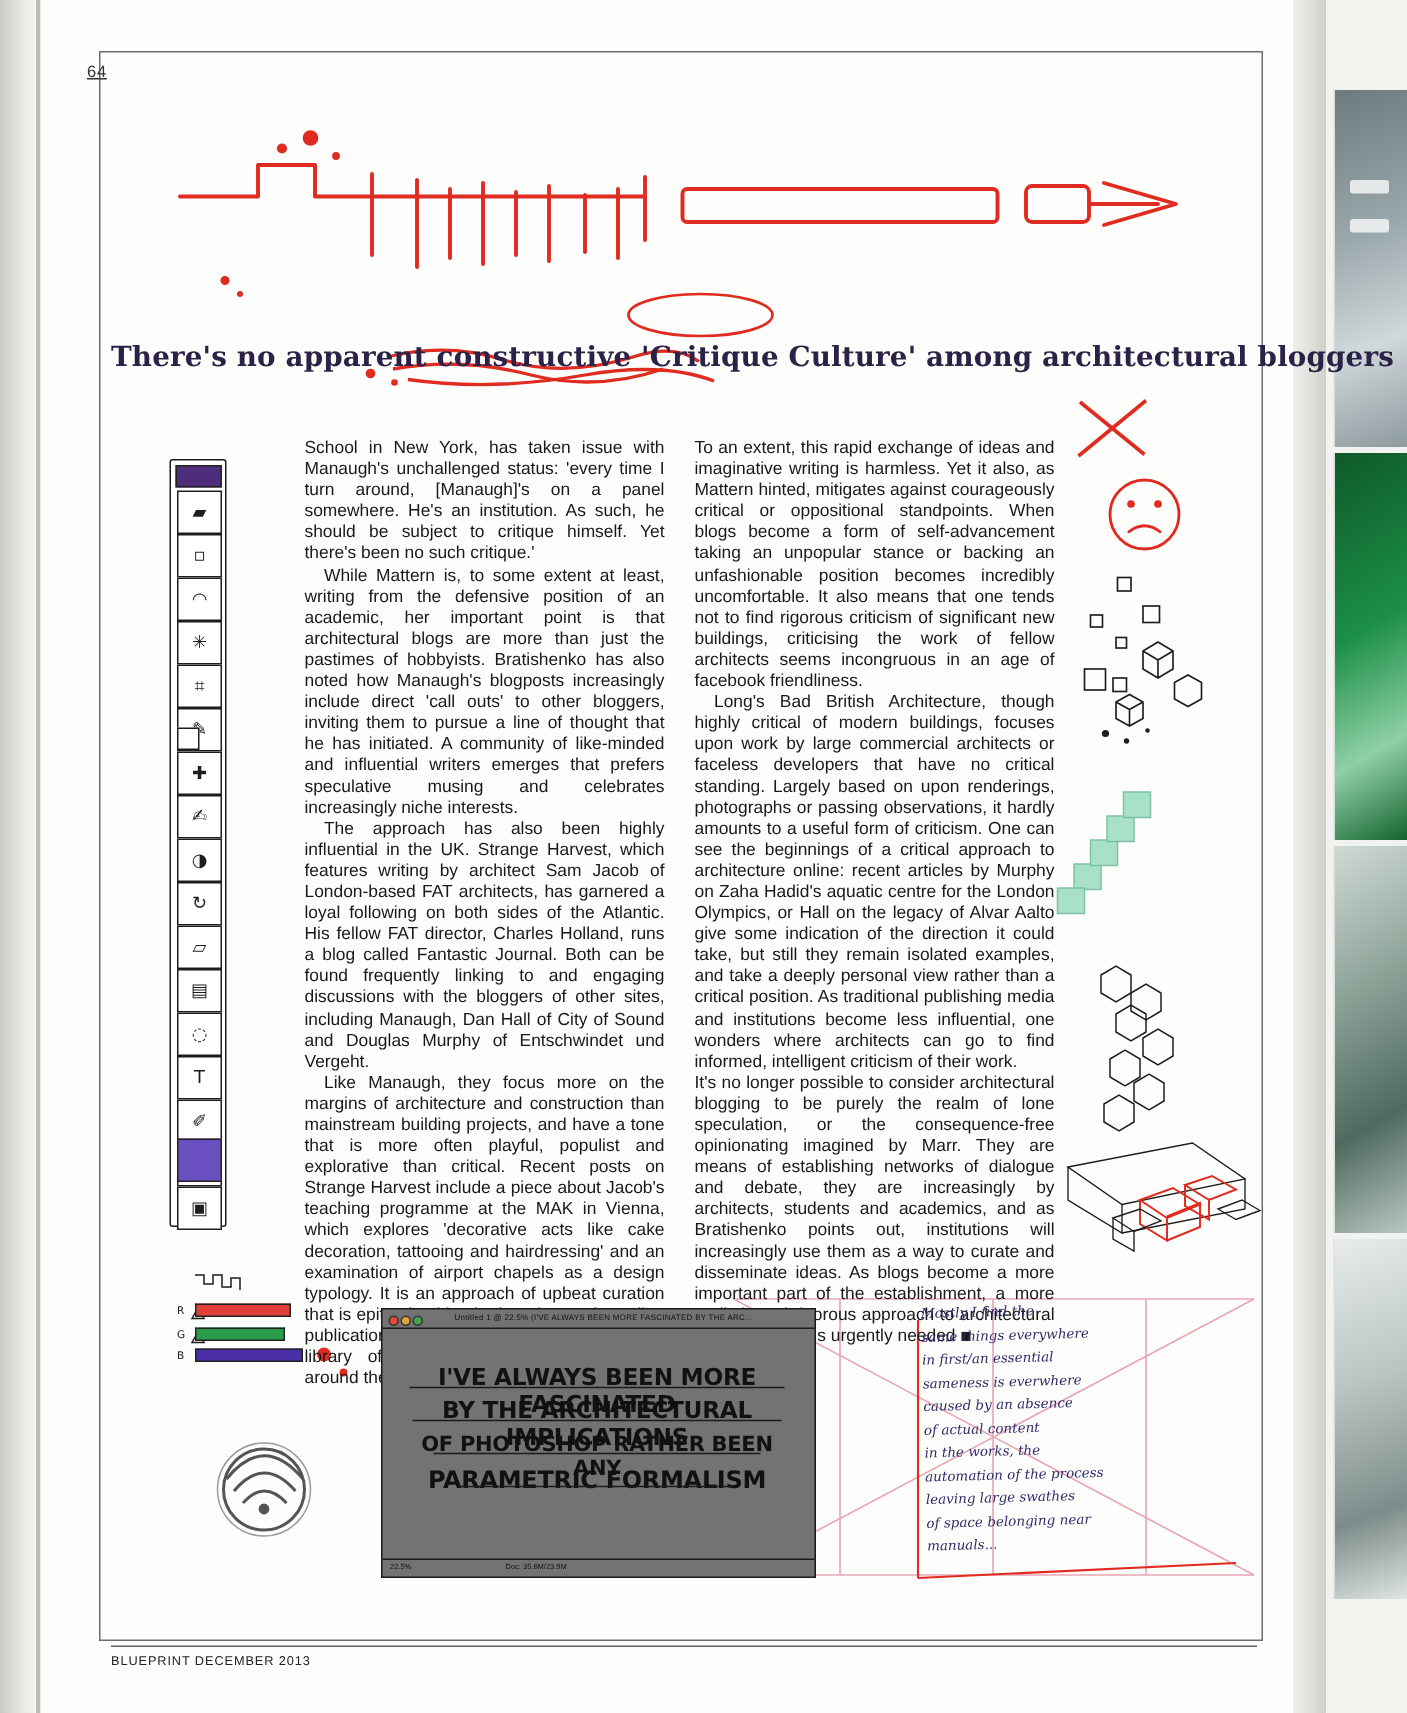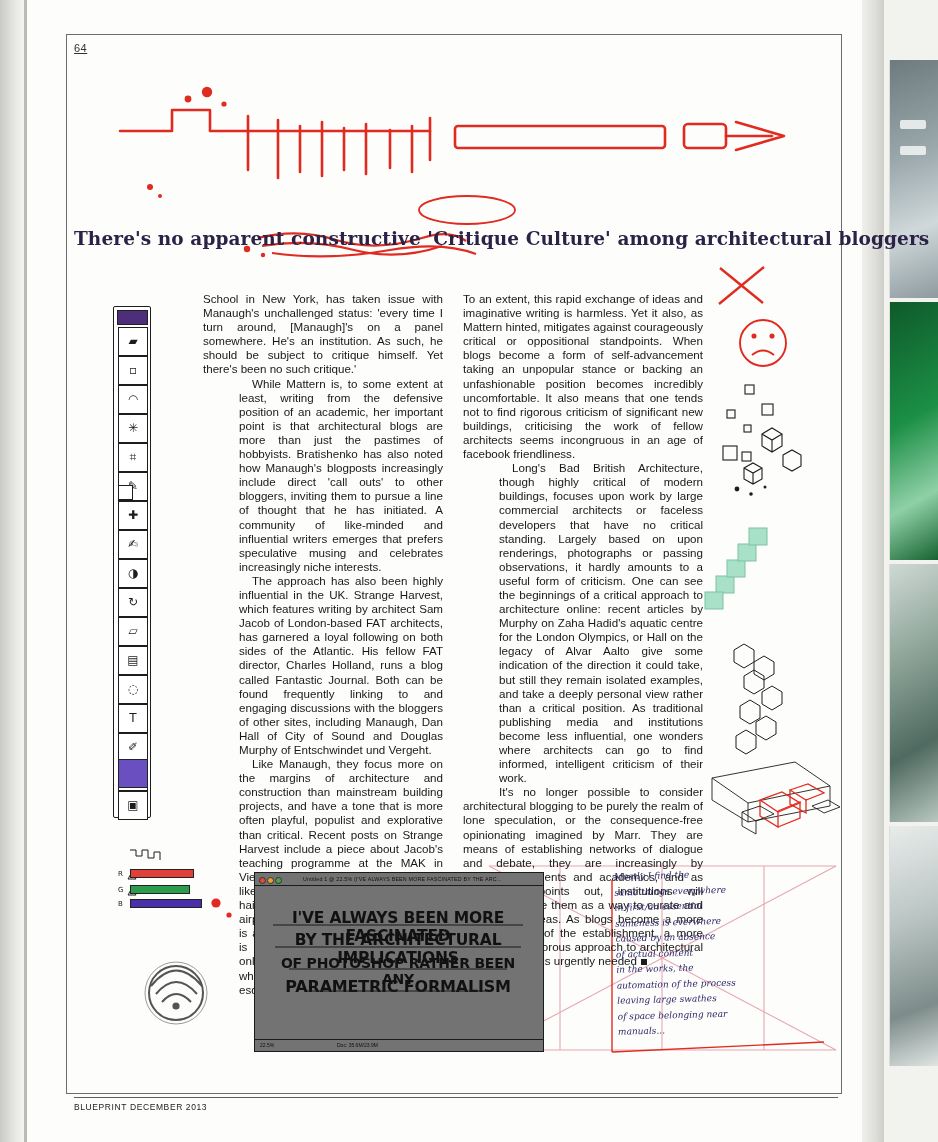--- a/index.html
+++ b/index.html
@@ -79,21 +79,21 @@
   .trim-box {
     position: absolute;
     left: 66px; top: 34px;
     width: 774px; height: 1058px;
     border: 1px solid #6d6d6d;
   }
 
   
   .folio-number {
     position: absolute;
-    left: 74px; top: 42px;
+    left: 58px; top: 42px;
     font-family: "Liberation Sans", sans-serif;
     font-size: 11px;
     color: #333;
     letter-spacing: 0.5px;
     text-decoration: underline;
   }
 
   
   .headline {
     position: absolute;
@@ -113,21 +113,21 @@
   .col {
     position: absolute;
     top: 292px;
     font-size: 11.6px;
     line-height: 14.1px;
     color: #181818;
     text-align: justify;
     font-family: Liberation Sans, sans-serif;
   }
   .col p { margin: 0; text-indent: 0; }
-  .col p + p { text-indent: 13px; margin-left: 36px; }
+  .col p + p { text-indent: 13px; }
   .col.c1 { left: 203px; width: 240px; }
   .col.c2 { left: 463px; width: 240px; }
   .endmark {
     display: inline-block;
     width: 6px; height: 6px;
     background: #1b1b1b;
     margin-left: 4px;
     vertical-align: baseline;
   }
 

